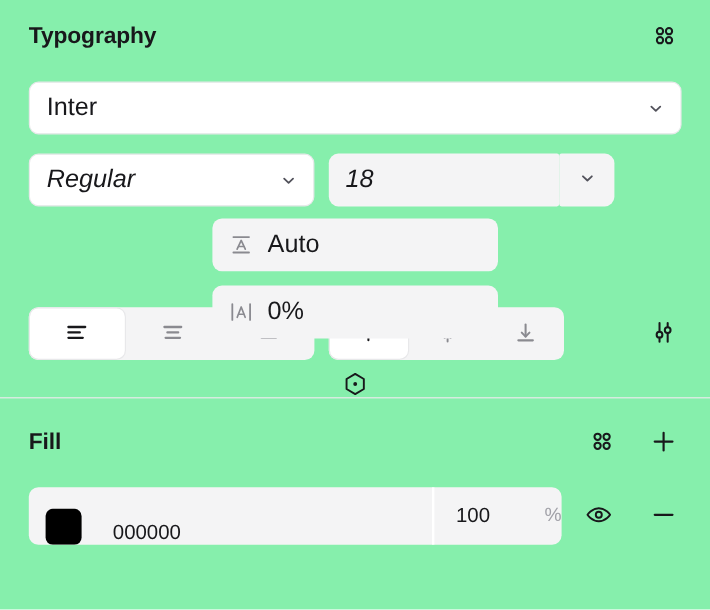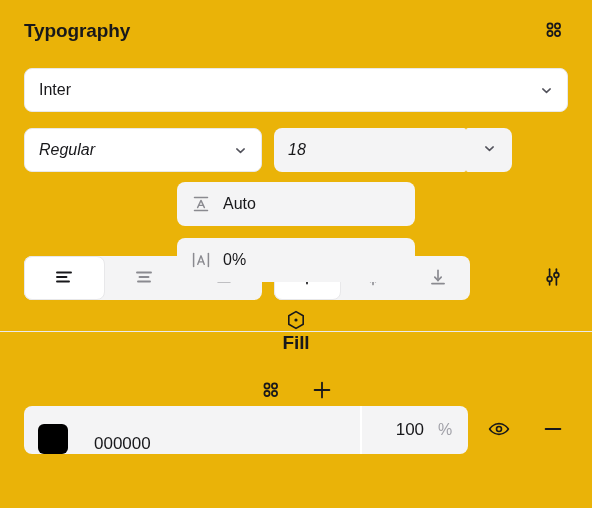--- a/index.html
+++ b/index.html
@@ -9,21 +9,21 @@
     height: 508px;
     background: #ffffff;
     font-family: "Liberation Sans", sans-serif;
     -webkit-font-smoothing: antialiased;
   }
 
   .panel {
     width: 592px;
     height: 508px;
     position: relative;
-    background: #eab308;
+    background: #86efac;
   }
 
   
   .section-head {
     display: flex;
     align-items: center;
     justify-content: space-between;
     padding: 0 24px;
   }
   .section-title {
@@ -60,21 +60,21 @@
     padding: 0 24px;
     gap: 12px;
   }
 
   
   .field {
     height: 44px;
     border-radius: 8px;
     display: flex;
     align-items: center;
-    font-size: 16px;
+    font-size: 21px;
     color: #18181b;
     position: relative;
   }
   .field.outlined {
     background: #ffffff;
     border: 1px solid #e8e8ea;
   }
   .field.filled {
     background: #f4f4f5;
   }
@@ -220,21 +220,21 @@
     width: 2px;
     height: 48px;
     background: #ffffff;
     flex: 0 0 auto;
   }
   .opacity-part {
     width: 106px;
     flex: 0 0 auto;
     display: flex;
     align-items: center;
-    justify-content: center;
+    justify-content: space-between;
     gap: 14px;
     padding-left: 18px;
     height: 100%;
   }
   .opacity-value { font-size: 17px; color: #18181b; }
   .opacity-unit { font-size: 16px; color: #a1a1a8; }
 
   .fill-actions {
     display: flex;
     align-items: center;
@@ -410,21 +410,21 @@
           <path d="M14.4 18.8v-7.1" stroke="#18181b" stroke-width="1.7" stroke-linecap="round"></path>
           <path d="M14.4 6.5V3.2" stroke="#18181b" stroke-width="1.7" stroke-linecap="round"></path>
           <circle cx="14.4" cy="9.1" r="2.4" stroke="#18181b" stroke-width="1.7"></circle>
         </svg>
       </span>
     </button>
   </div>
 
   <div class="divider" style="margin-top:21px;"></div>
 
-  <div class="section-head" style="height:74px;flex-direction:column;">
+  <div class="section-head" style="height:74px;">
     <div class="section-title">Fill</div>
     <div class="head-actions">
       <button class="icon-btn">
         <span>
           <svg width="21" height="21" viewBox="0 0 21 21" fill="none" aria-hidden="true">
             <circle cx="7" cy="7" r="2.6" stroke="#18181b" stroke-width="1.7"></circle>
             <circle cx="14.5" cy="7" r="2.6" stroke="#18181b" stroke-width="1.7"></circle>
             <circle cx="7" cy="14.5" r="2.6" stroke="#18181b" stroke-width="1.7"></circle>
             <circle cx="14.5" cy="14.5" r="2.6" stroke="#18181b" stroke-width="1.7"></circle>
           </svg>

